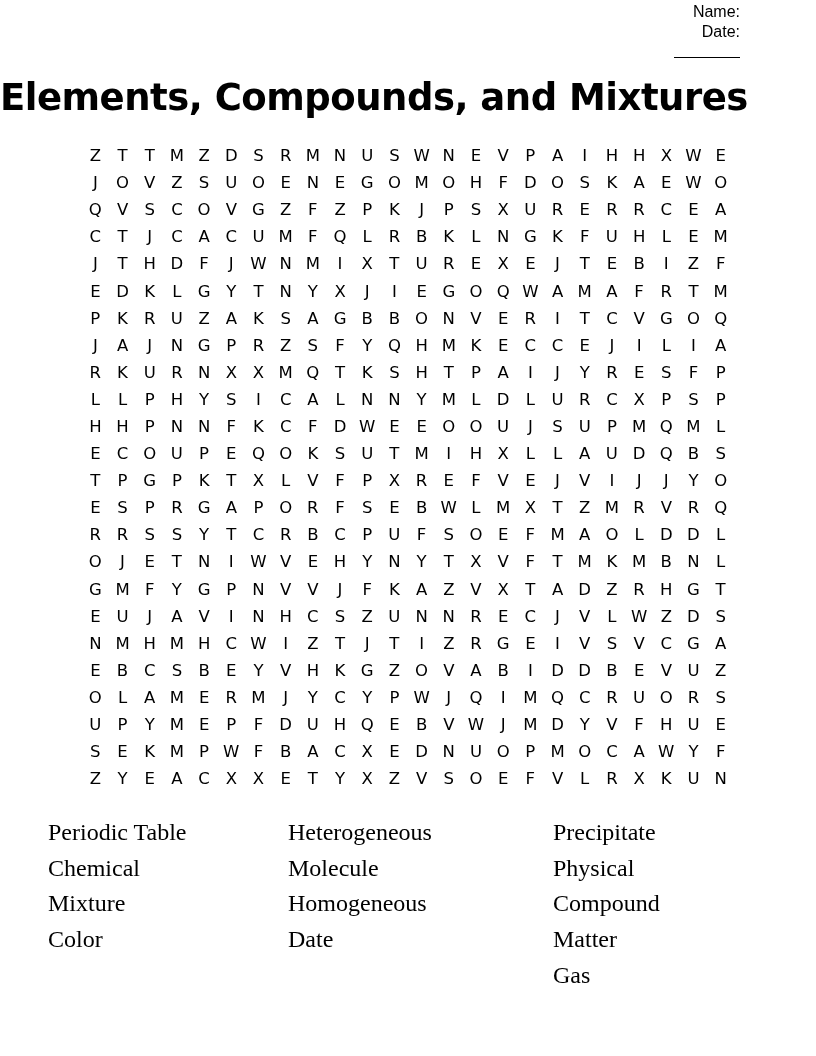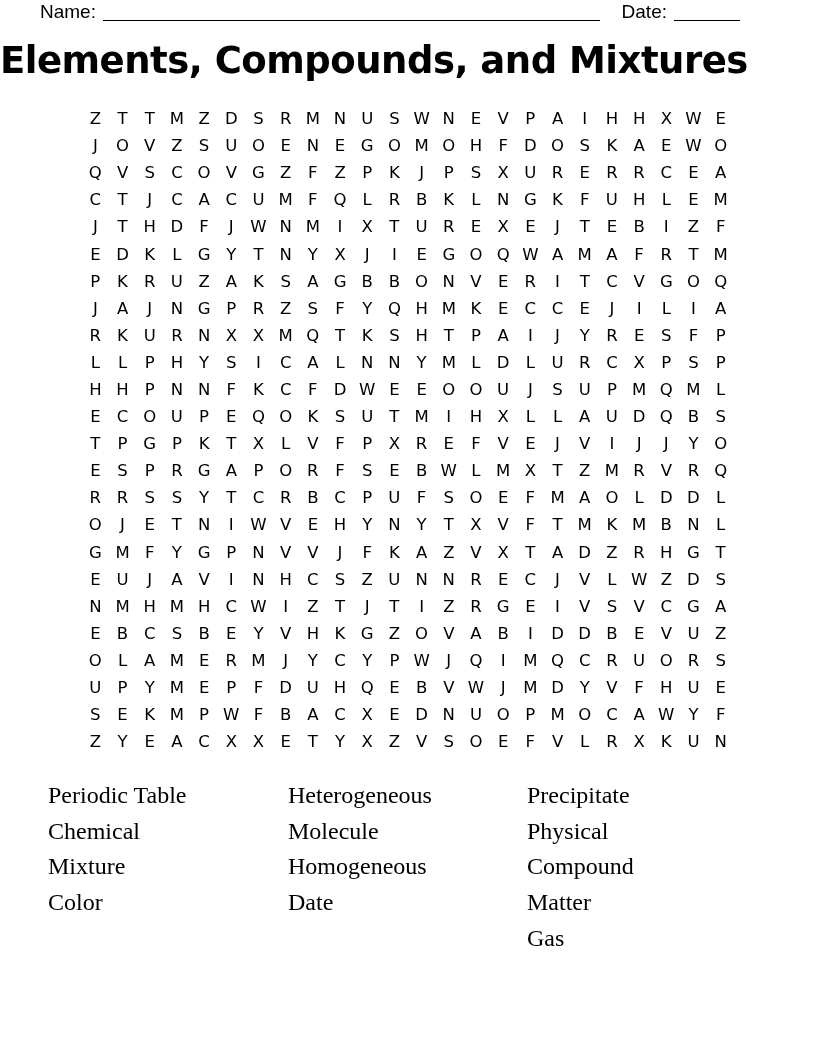--- a/index.html
+++ b/index.html
@@ -13,22 +13,23 @@
     position: relative;
     overflow: hidden;
     font-family: "Liberation Sans", sans-serif;
     color: #000;
   }
   
   .header-row {
     display: flex;
     align-items: flex-end;
     padding: 2px 76px 0 40px;
-    font-size: 19px;
+    font-size: 16px;
     line-height: 19px;
+    flex-direction: column;
   }
   .label {
     white-space: nowrap;
   }
   .write-line {
     border-bottom: 1.6px solid #000;
     height: 16px;
   }
   .name-line {
     flex: 1;
@@ -70,21 +71,21 @@
     display: flex;
     margin-top: 23px;
     padding-left: 48px;
     font-family: Liberation Serif, serif;
     font-size: 24px;
     font-weight: 500;
     line-height: 35.6px;
   }
   .word-col-1 { width: 240px; }
   .word-col-2 { width: 239px; }
-  .word-col-3 { width: auto; }
+  .word-col-3 { width: auto; margin-left: 26px; }
   .word-item { white-space: nowrap; }
 </style>
 </head>
 <body>
 
 <div class="header-row">
   <span class="label">Name:</span>
   <span class="write-line name-line"></span>
   <span class="label">Date:</span>
   <span class="write-line date-line"></span>

